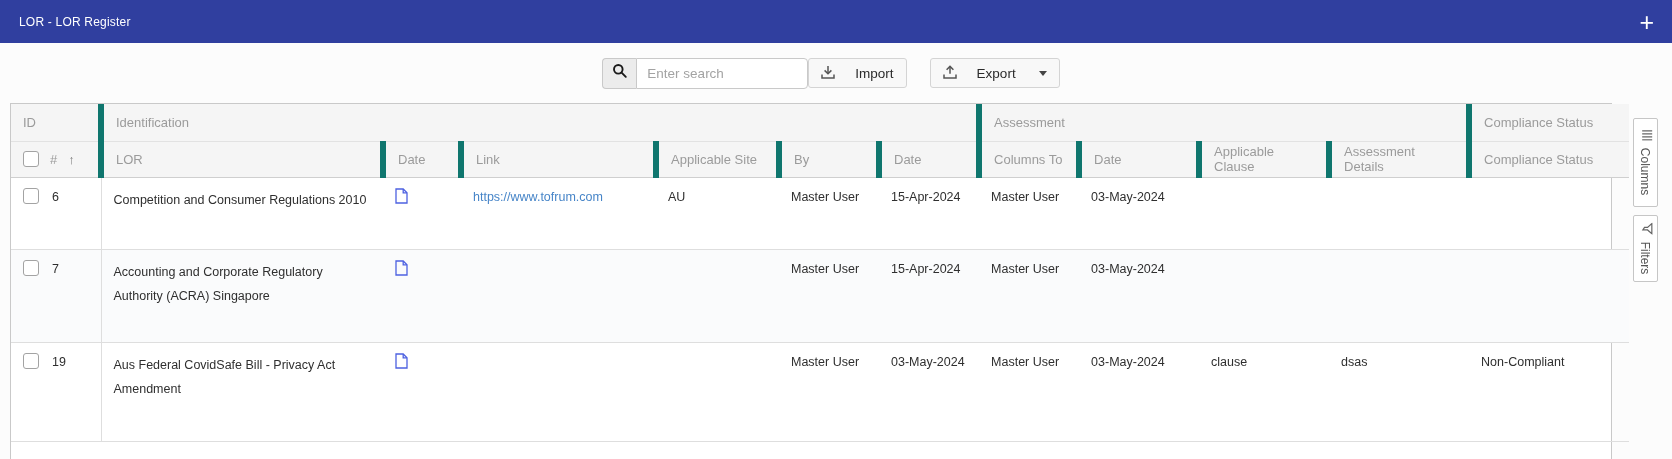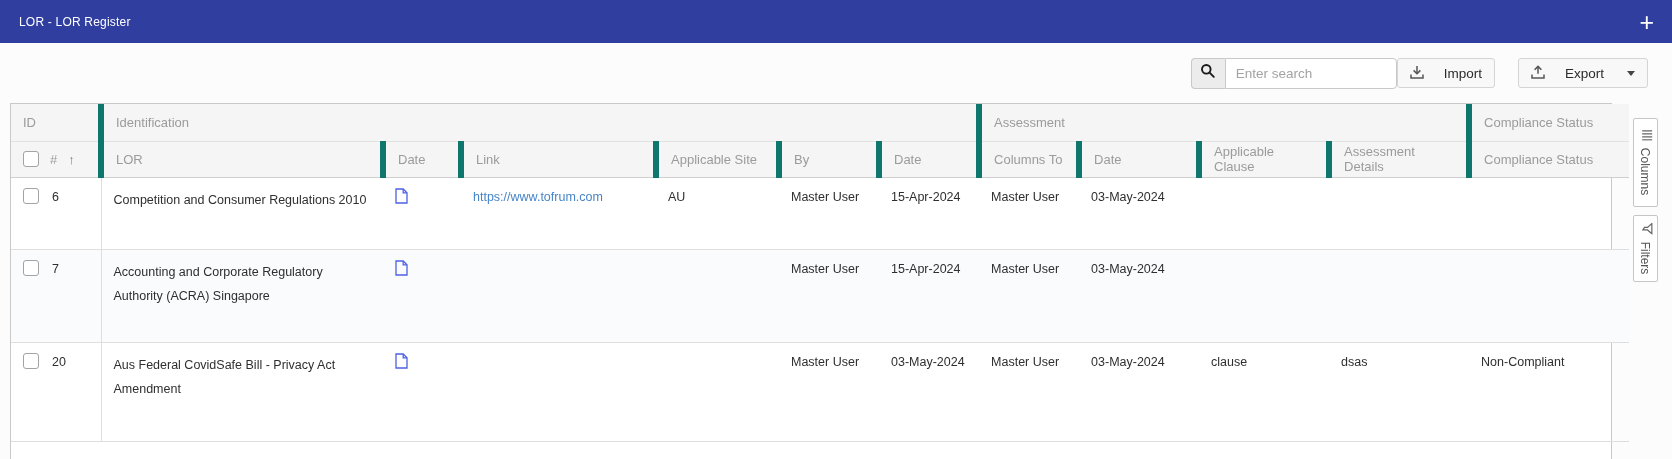--- a/index.html
+++ b/index.html
@@ -7,21 +7,21 @@
               font-family:"Liberation Sans", sans-serif; }
 
   
   .appbar { height:43px; background:#303f9f; color:#fff; display:flex;
             align-items:center; justify-content:space-between; padding:0 18px 0 19px; }
   .appbar-title { font-size:12px; font-weight:400; letter-spacing:.2px; }
   .add-btn { font-size:25px; font-weight:300; line-height:24px; cursor:pointer; }
 
   
   .toolbar { height:60px; display:flex; align-items:center;
-             justify-content:flex-end; padding:0 24px 0 14px; }
+             justify-content:center; padding:0 24px 0 14px; }
   .search { display:flex; height:31px; }
   .search-btn { width:34px; background:#ececec; border:1px solid #c9c9c9;
                 border-right:none; border-radius:4px 0 0 4px; display:flex;
                 align-items:center; justify-content:center; cursor:pointer; }
   .search-input { width:172px; height:31px; border:1px solid #c9c9c9;
                   border-radius:0 4px 4px 0; padding:0 10px; font-size:13.5px;
                   color:#333; outline:none; background:#fff;
                   font-family:"Liberation Sans", sans-serif; }
   .search-input::placeholder { color:#a3a3a3; }
   .actions { display:flex; gap:23px; }
@@ -208,21 +208,21 @@
         <td>Master User</td>
         <td>03-May-2024</td>
         <td></td>
         <td></td>
         <td></td>
       </tr>
       <tr>
         <td class="id-cell">
           <div class="idwrap">
             <span class="checkbox"></span>
-            <span>20</span>
+            <span>19</span>
           </div>
         </td>
         <td class="cell-lor">Aus Federal CovidSafe Bill - Privacy Act Amendment</td>
         <td>
           <span class="file-ic">
             <svg width="13" height="16" viewBox="0 0 13 16">
                 <path d="M1 1 H8.2 L12 4.8 V15 H1 Z" fill="none" stroke="#4d61e1" stroke-width="1.3"></path>
                 <path d="M8.2 1 V4.8 H12" fill="none" stroke="#4d61e1" stroke-width="1.3"></path>
               </svg>
           </span>

